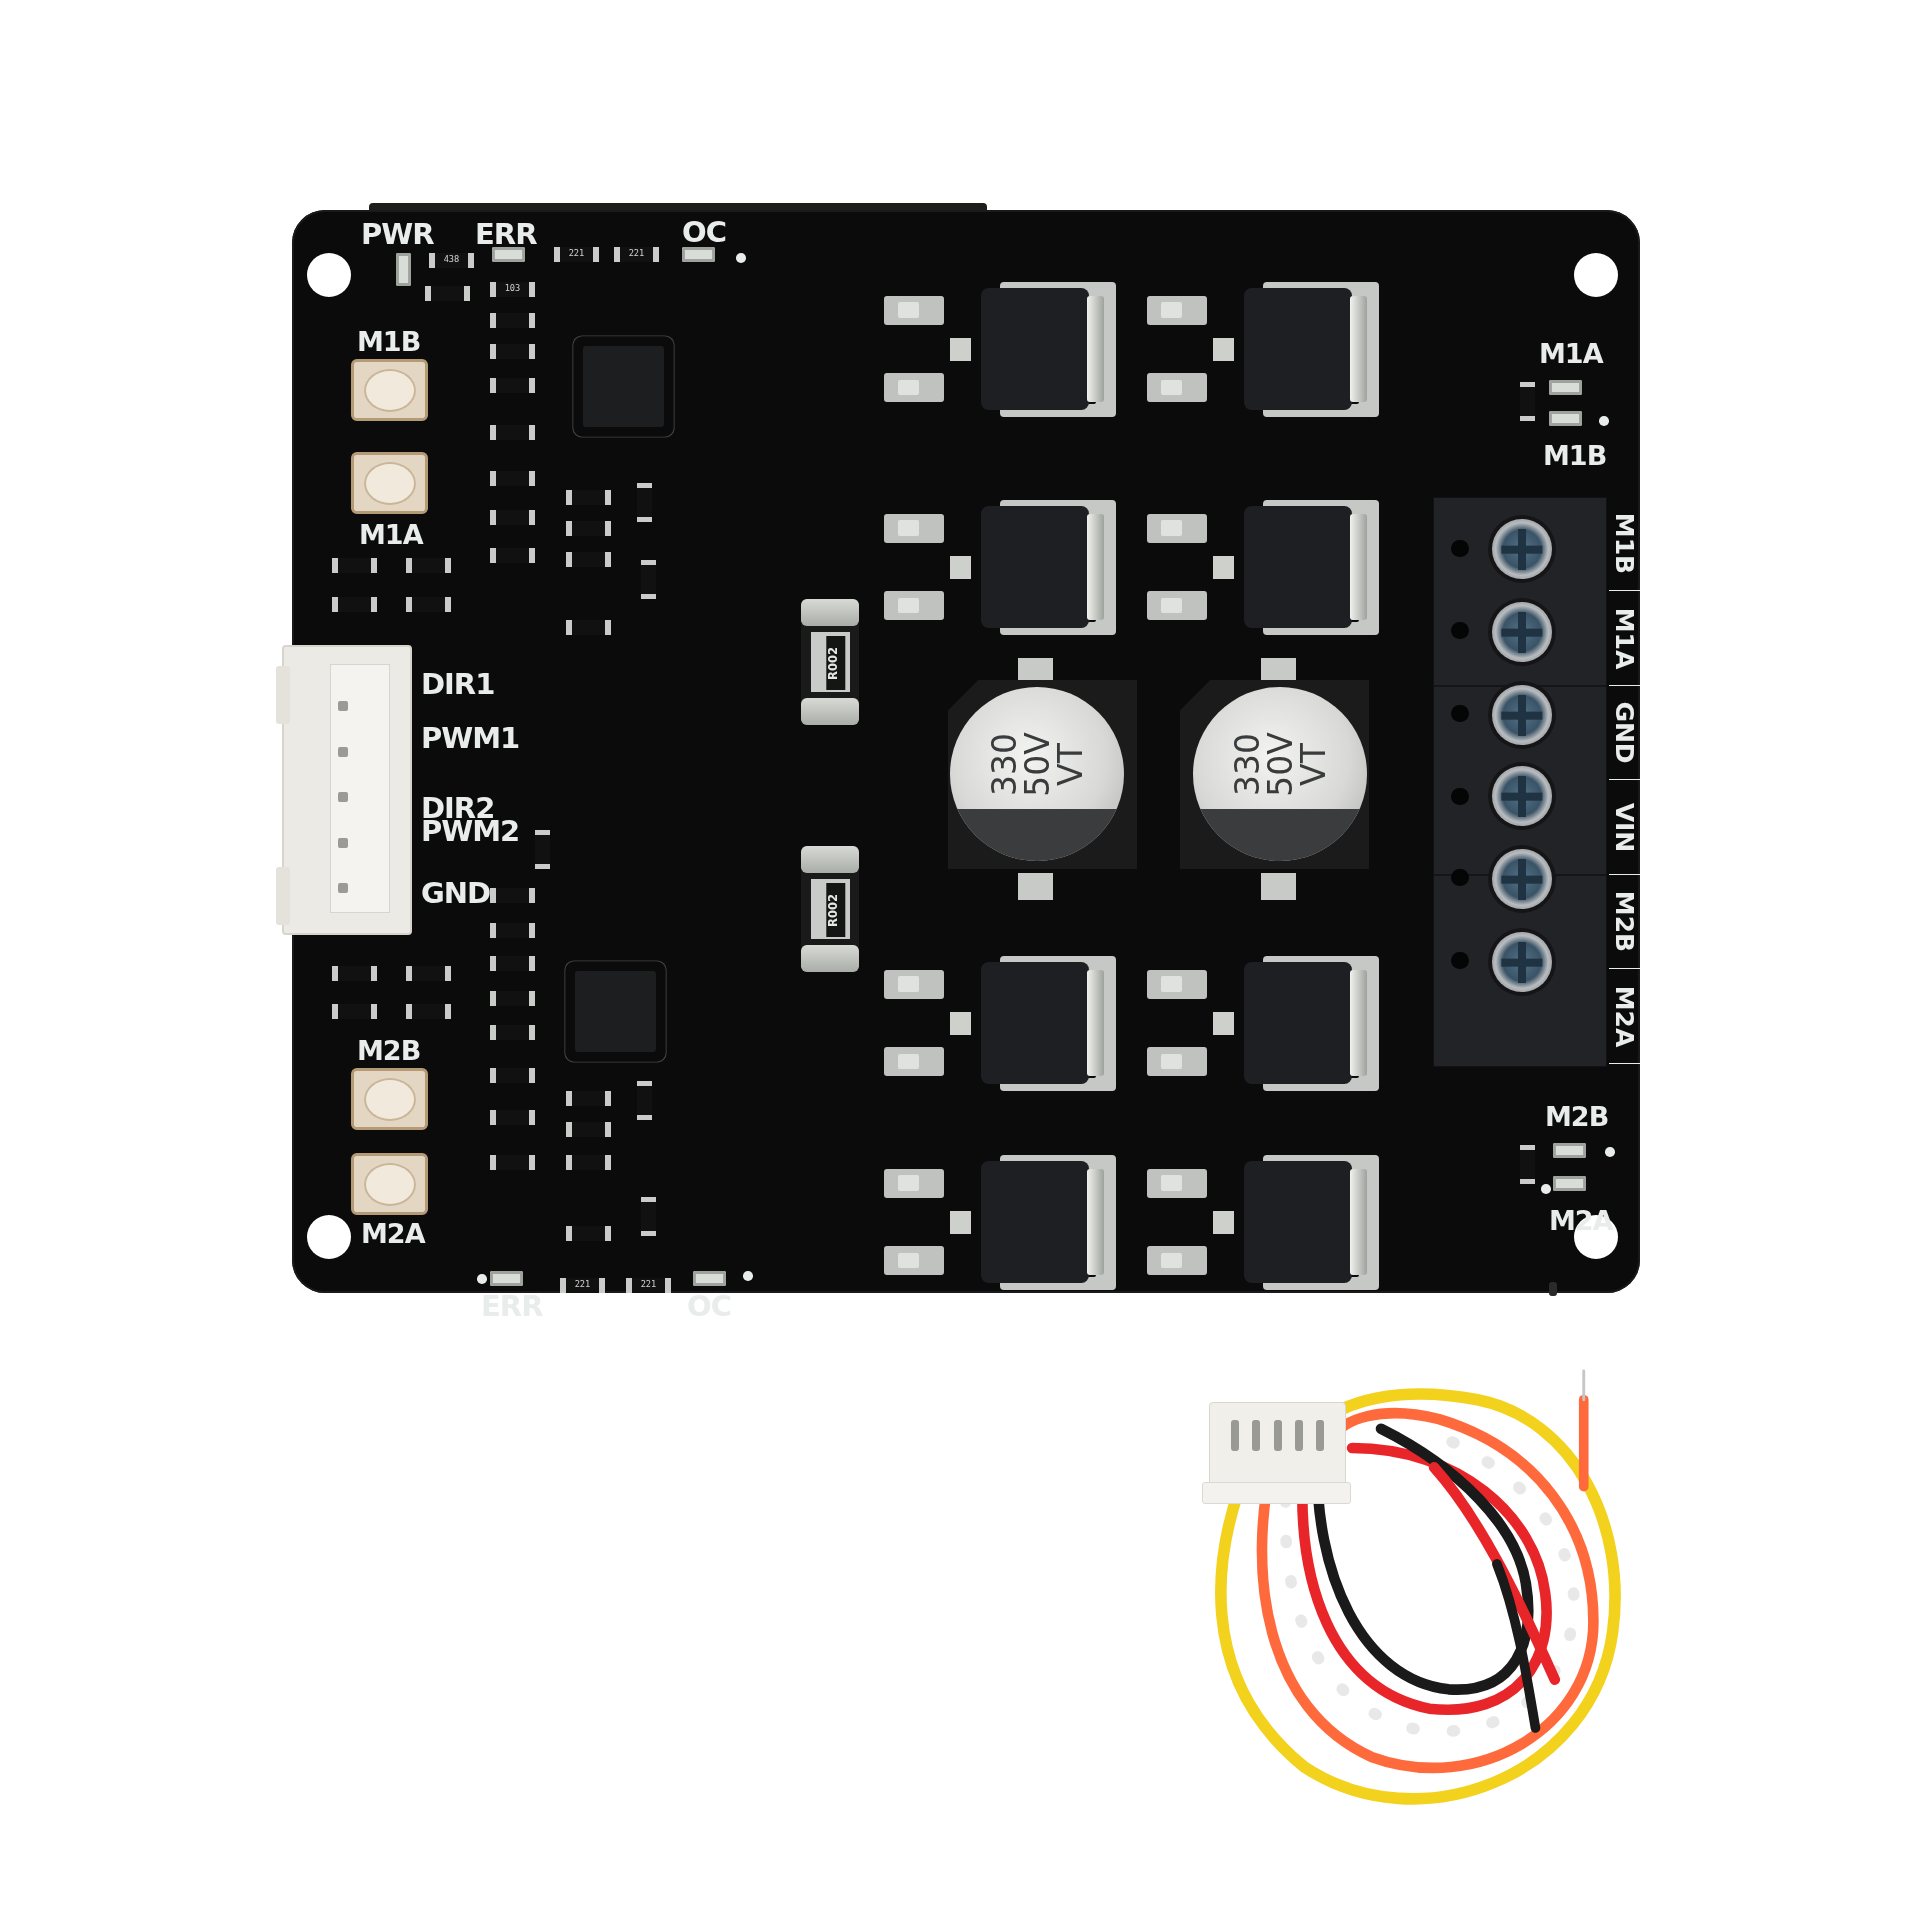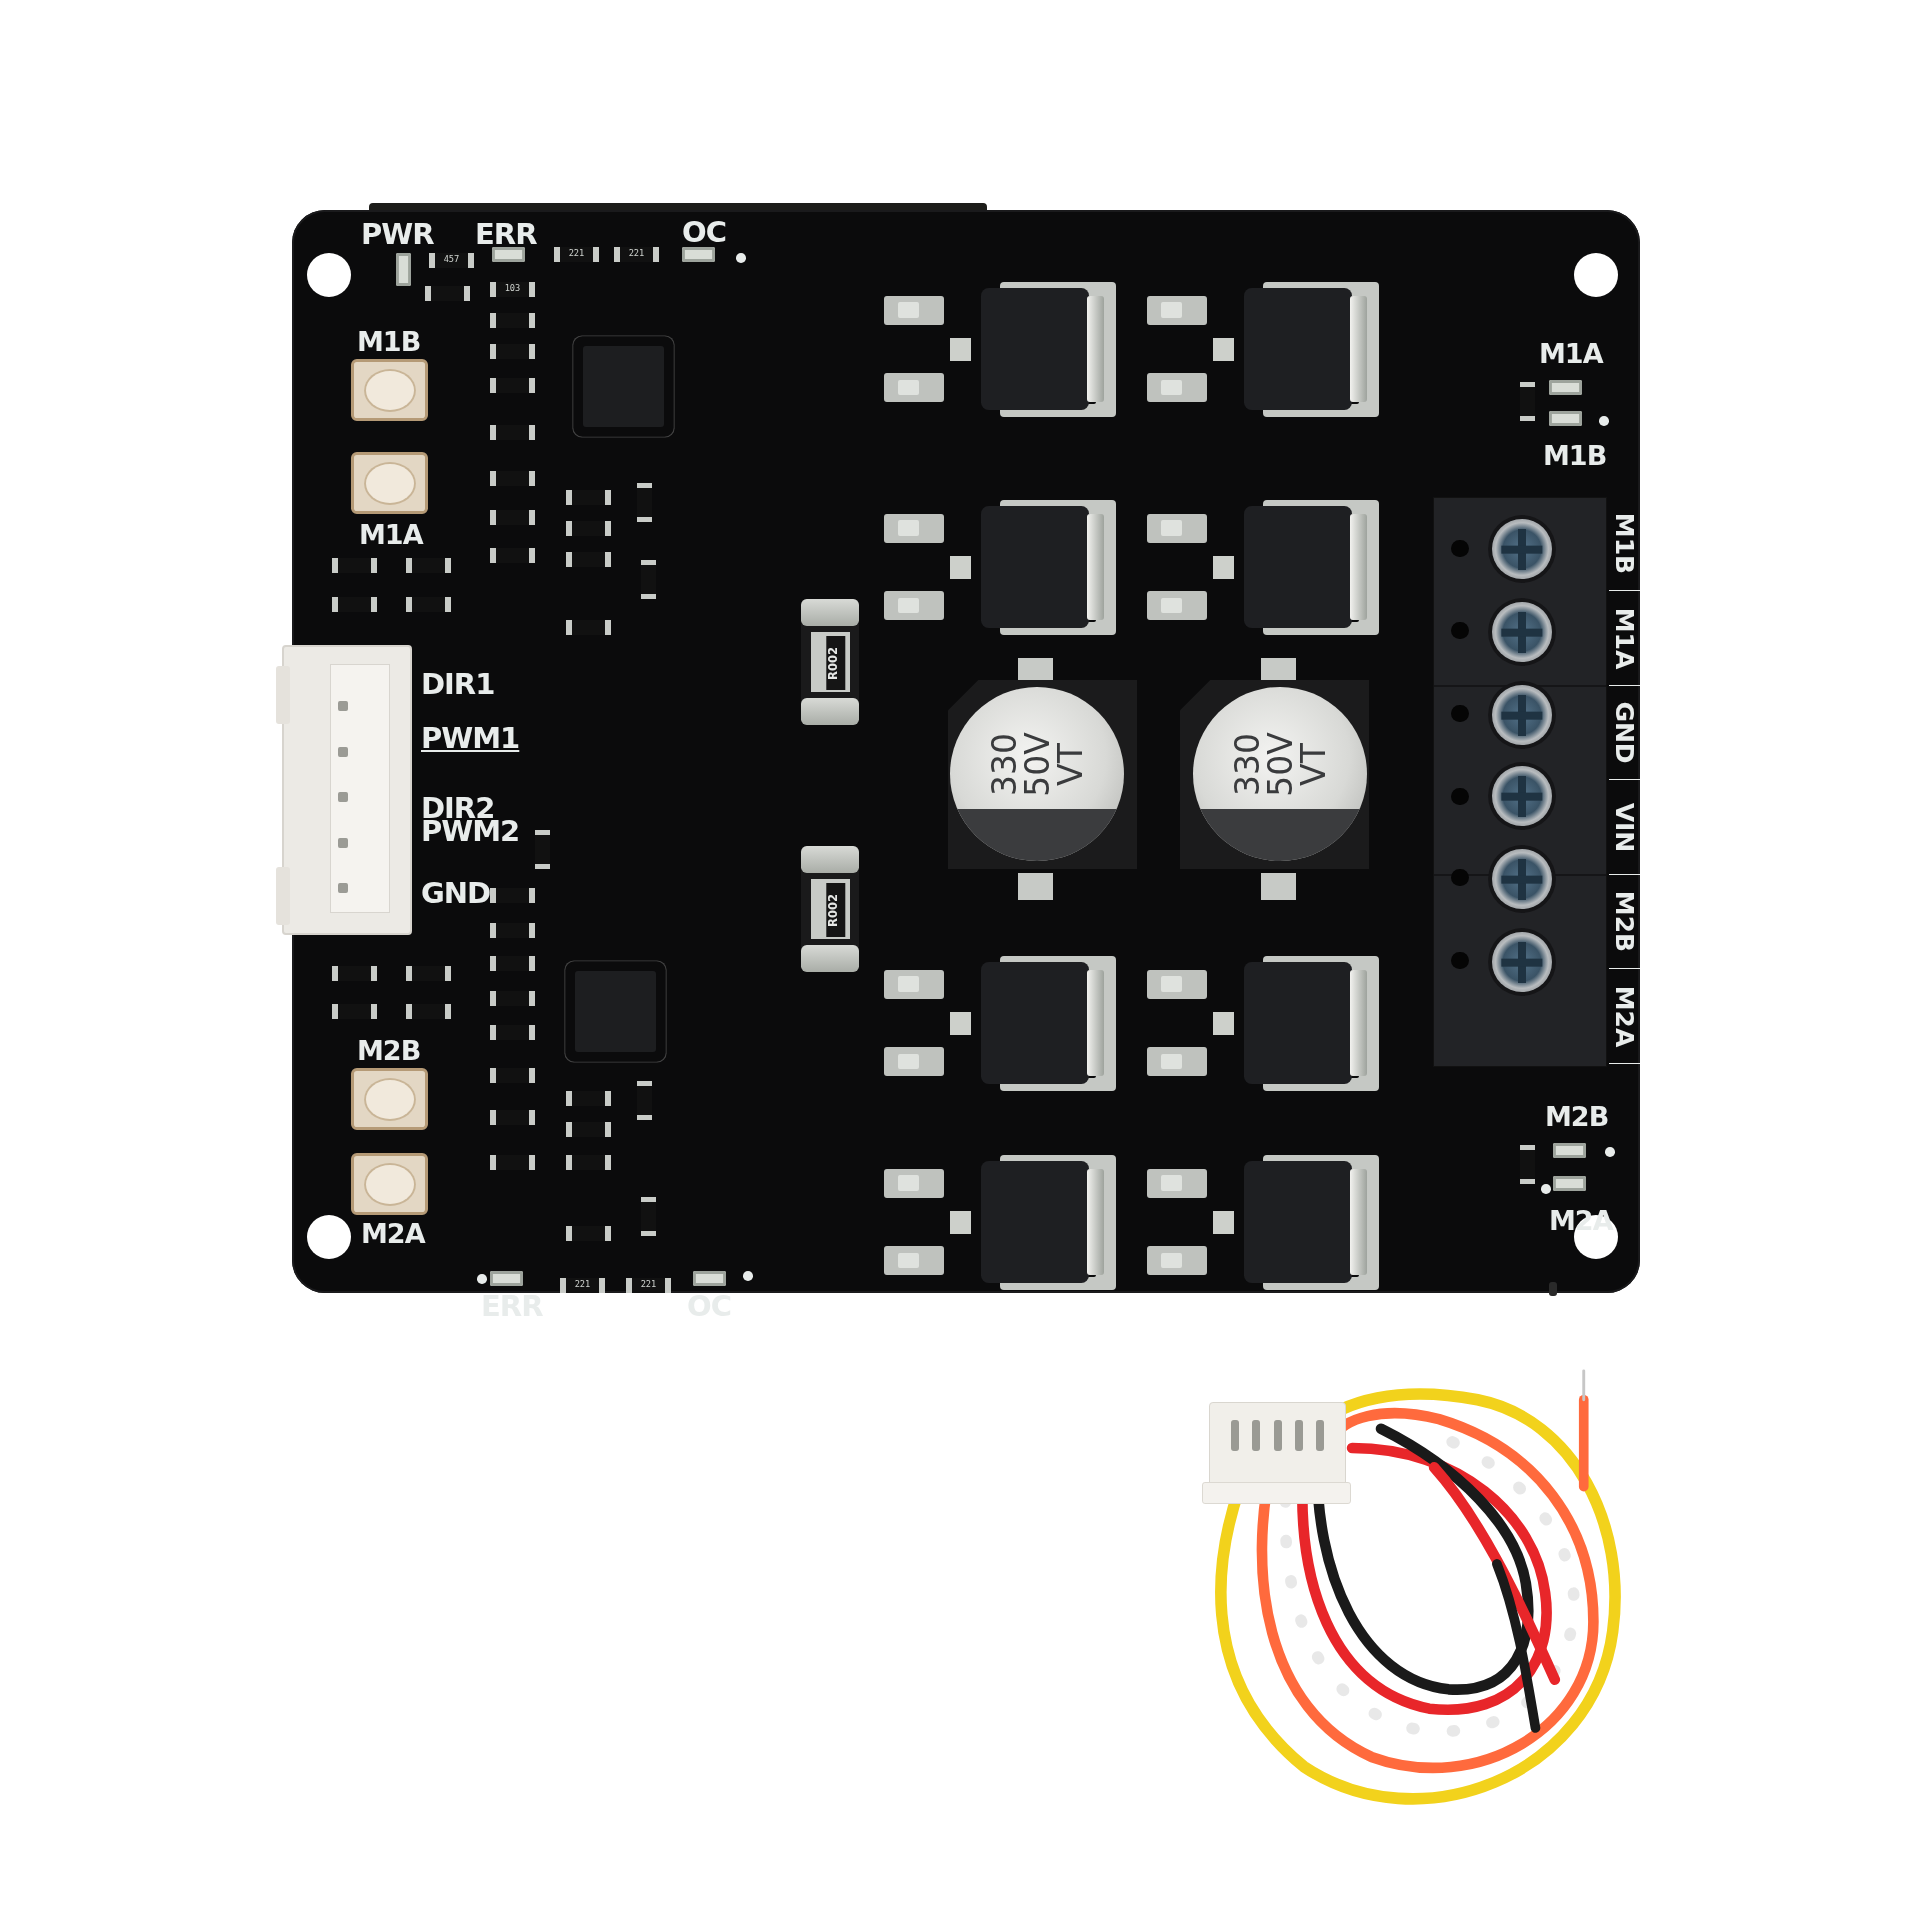--- a/index.html
+++ b/index.html
@@ -86,21 +86,21 @@
 <div class="mount-hole" style="left:1574px;top:1215px;"></div>
 
 <div class="silk lg" style="left:361px;top:220px;">PWR</div>
 <div class="silk lg" style="left:475px;top:220px;">ERR</div>
 <div class="silk lg" style="left:682px;top:218px;">OC</div>
 <div class="led" style="left:396px;top:253px;width:15.4px;height:33px;"></div>
 <div class="led" style="left:492px;top:247px;"></div>
 <div class="led" style="left:682px;top:247px;"></div>
 <div class="dot" style="left:736px;top:253px;"></div>
 <div class="smd" style="left:429px;top:253px;">
-    <span>457</span>
+    <span>438</span>
   </div>
 <div class="smd" style="left:554px;top:247px;">
     <span>221</span>
   </div>
 <div class="smd" style="left:614px;top:247px;">
     <span>221</span>
   </div>
 
 <div class="smd" style="left:490px;top:282px;text-decoration:underline;">
     <span>103</span>
@@ -135,21 +135,21 @@
   <div class="latch" style="top:19.3px;"></div>
   <div class="latch" style="top:220px;"></div>
   <div class="innerbox"></div>
   <div class="pin" style="top:54px;"></div>
   <div class="pin" style="top:100px;"></div>
   <div class="pin" style="top:145px;"></div>
   <div class="pin" style="top:191px;"></div>
   <div class="pin" style="top:236px;"></div>
 </div>
 <div class="silk lg" style="left:421px;top:670px;">DIR1</div>
-<div class="silk lg" style="left:421px;top:724px;text-decoration:underline;">PWM1</div>
+<div class="silk lg" style="left:421px;top:724px;">PWM1</div>
 <div class="silk lg" style="left:421px;top:770px;margin-top:24px;">DIR2</div>
 <div class="silk lg" style="left:421px;top:817px;">PWM2</div>
 <div class="silk lg" style="left:421px;top:879px;">GND</div>
 <div class="smd v" style="left:535px;top:830px;"></div>
 
 <div class="smd" style="left:332px;top:966px;"></div>
 <div class="smd" style="left:406px;top:966px;"></div>
 <div class="smd" style="left:332px;top:1004px;"></div>
 <div class="smd" style="left:406px;top:1004px;"></div>
 <div class="smd" style="left:490px;top:888px;"></div>

